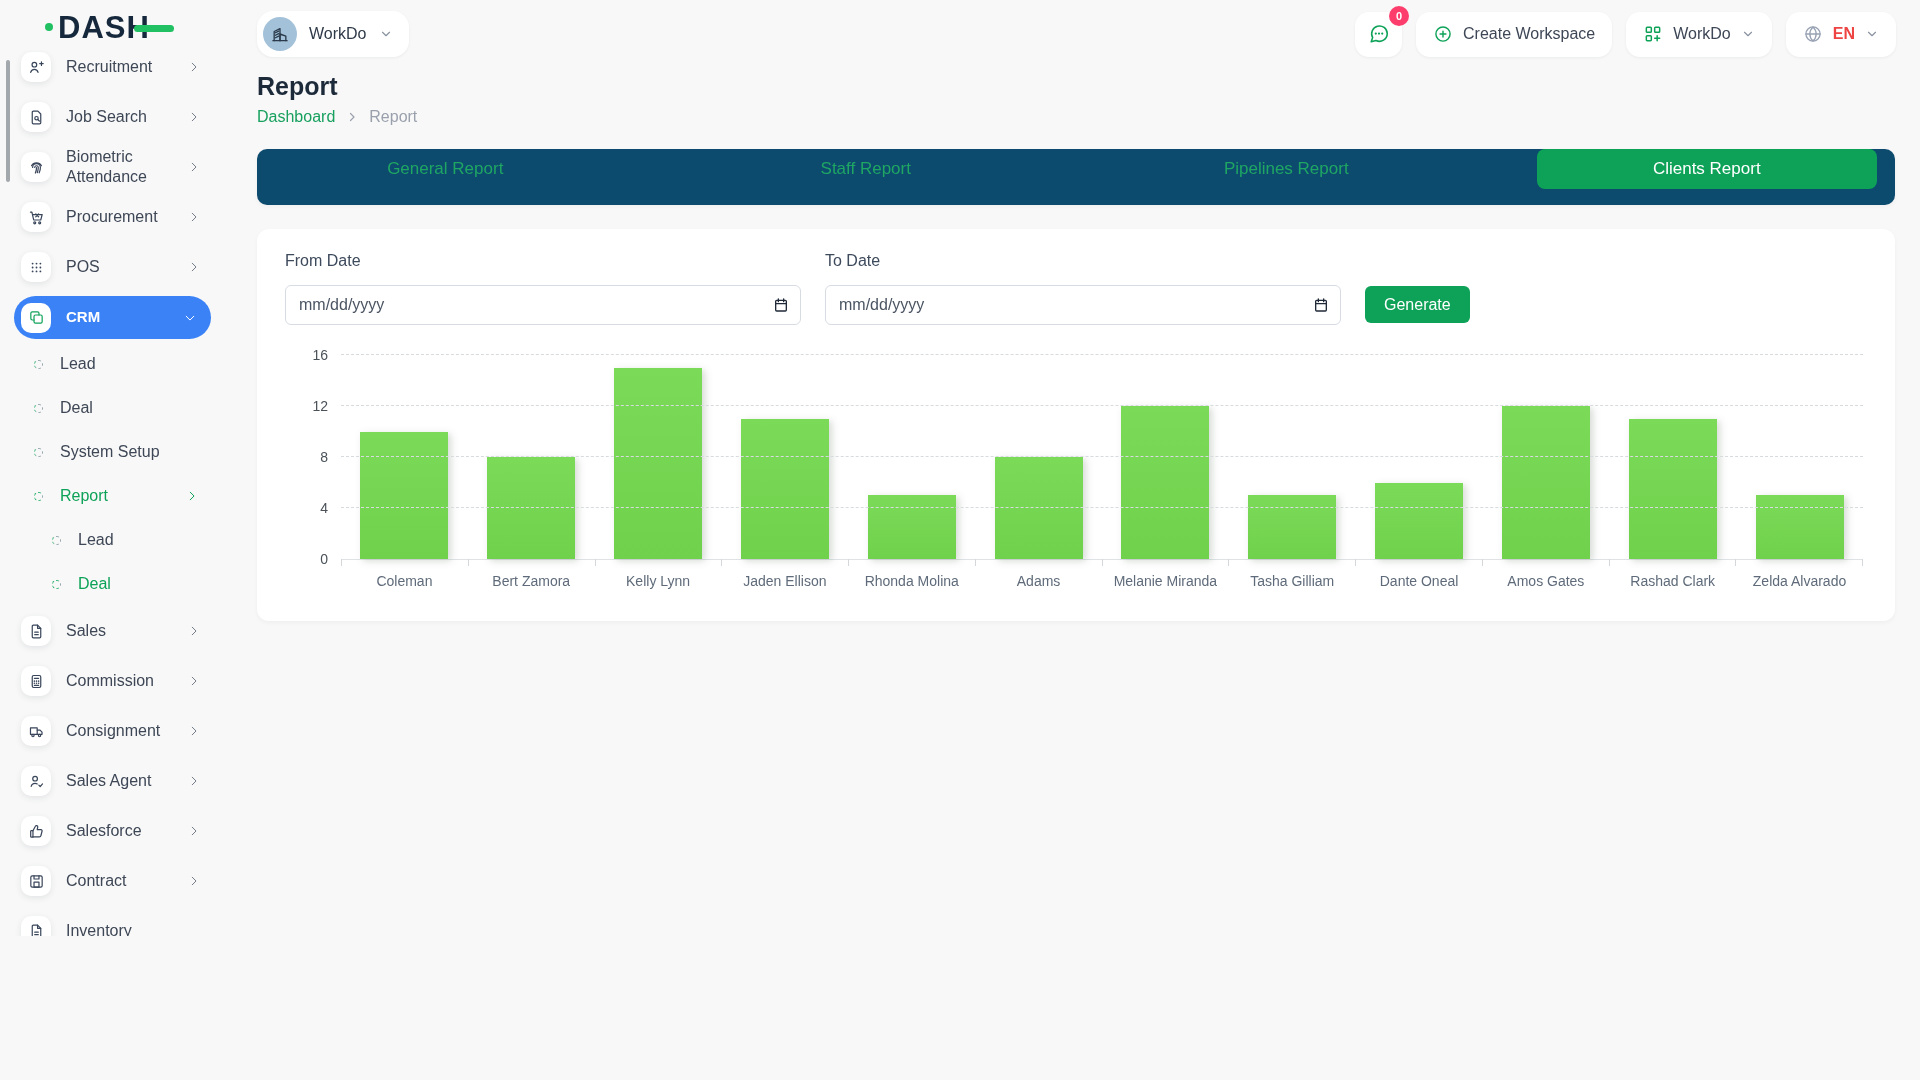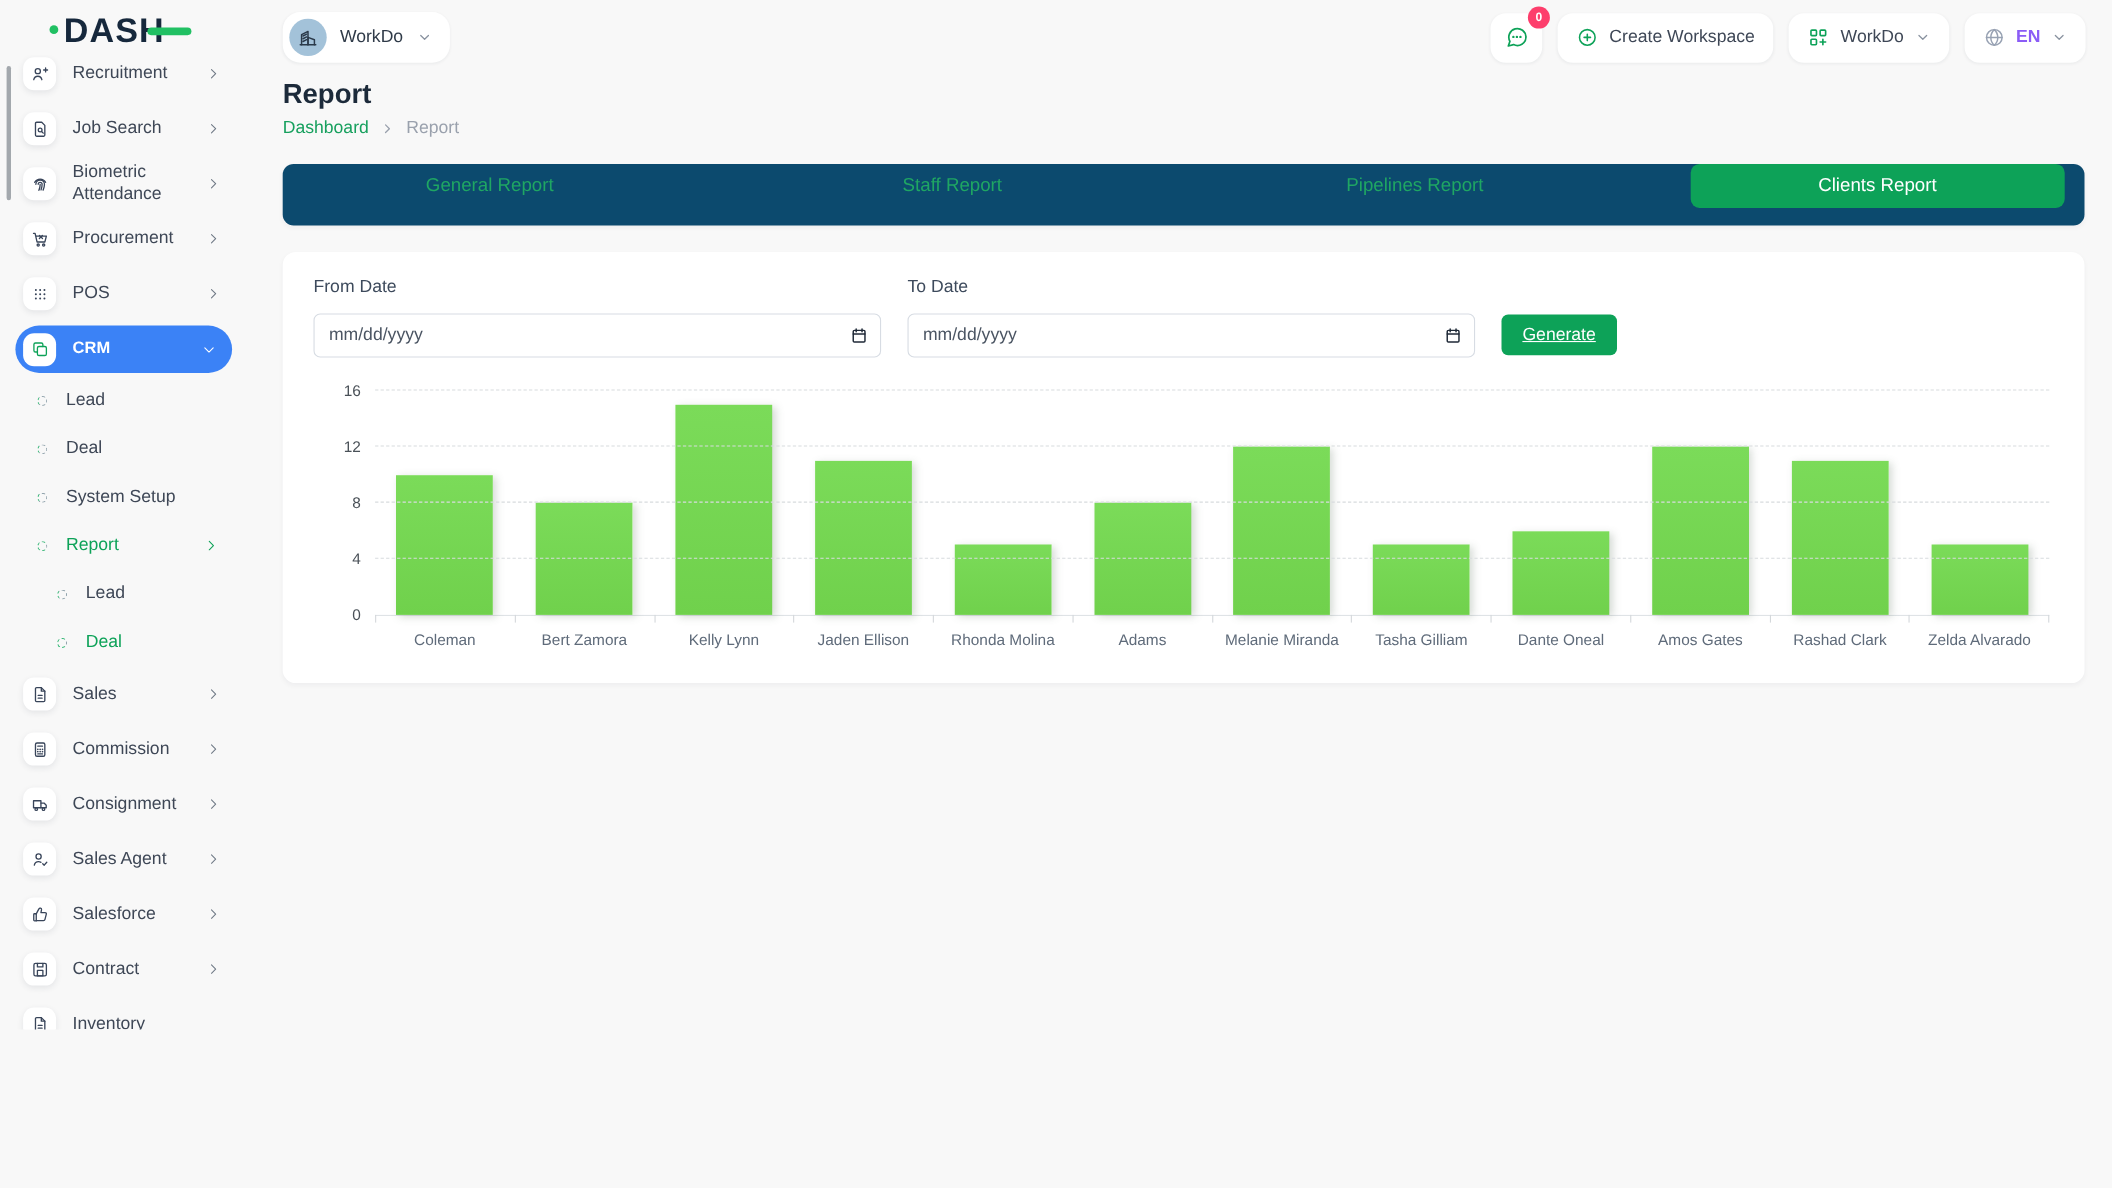--- a/index.html
+++ b/index.html
@@ -51,21 +51,21 @@
   .caret { color:#8a93a0; display:flex; }
   .caret svg { width:14px; height:14px; }
   .top-right { display:flex; gap:14px; align-items:center; }
   .pill { background:#fff; border-radius:14px; height:45px; display:flex; align-items:center; gap:10px; padding:0 17px; box-shadow:0 1px 3px rgba(20,30,50,.06); font-size:16px; color:#3e4756; cursor:pointer;justify-content:flex-end; }
   .pill.iconbtn { width:47px; justify-content:center; padding:0; position:relative; }
   .chat-ic { color:#0da258; display:flex; }
   .chat-ic svg { width:22px; height:22px; }
   .badge { position:absolute; top:-6px; right:-7px; min-width:20px; height:20px; border-radius:10px; background:#fd3e6c; color:#fff; font-size:11px; font-weight:700; display:flex; align-items:center; justify-content:center; padding:0 5px; }
   .g-ic { color:#0da258; display:flex; } .g-ic svg { width:20px; height:20px; }
   .gray-ic { color:#98a2b3; display:flex; } .gray-ic svg { width:20px; height:20px; }
-  .lang-label { color:#8b5cf6; font-weight:600; }
+  .lang-label { color:#ef4444; font-weight:600; }
 
   
   .main { position:absolute; left:227px; top:58px; right:0; bottom:0; padding:0 25px 0 30px; }
   .page-title { font-size:25px; font-weight:700; color:#1c2a3a; margin:14px 0 7px; }
   .breadcrumb { display:flex; align-items:center; gap:11px; font-size:16px; }
   .bc-link { color:#17a05e; cursor:pointer; }
   .bc-sep { color:#9aa1ad; display:flex; } .bc-sep svg { width:12px; height:12px; }
   .bc-cur { color:#9aa1ad; }
 
   .tabs-card { margin-top:23px; background:#0c4a6e; border-radius:10px; height:56px; display:flex; box-shadow:0 2px 5px rgba(20,30,50,.04); padding:0 2px;gap:48px; }
@@ -74,21 +74,21 @@
 
   .filter-card { margin-top:24px; background:#fff; border-radius:12px; padding:23px 28px 32px; box-shadow:0 2px 5px rgba(20,30,50,.04); }
   .filter-row { display:flex; align-items:flex-end; gap:24px; }
   .field { width:516px; }
   .field .flabel { display:block; font-size:16px; color:#3d4a5c; margin-bottom:15px; }
   .input-wrap { position:relative; }
   .input-wrap input { width:100%; height:40px; border:1px solid #d7dce3; border-radius:6px; padding:0 40px 0 13px; font-size:16px; color:#444; font-family:inherit; background:#fff; outline:none; }
   .input-wrap input::placeholder { color:#4b5563; opacity:1; }
   .cal-icon { position:absolute; right:12px; top:50%; transform:translateY(-50%); color:#1f2937; display:flex; }
   .cal-icon svg { width:16px; height:16px; }
-  .btn-generate { height:37px; padding:0 19px; background:#0da258; color:#fff; border:none; border-radius:6px; font-size:16px; font-family:inherit; cursor:pointer; margin-bottom:2px;text-decoration:underline; }
+  .btn-generate { height:37px; padding:0 19px; background:#0da258; color:#fff; border:none; border-radius:6px; font-size:16px; font-family:inherit; cursor:pointer; margin-bottom:2px; }
 
   
   .chart { margin-top:30px; position:relative; }
   .plot { position:relative; margin-left:56px; margin-right:4px; height:205px; border-bottom:1px solid #dfe3e6; }
   .gridline { position:absolute; left:0; right:0; height:0; border-top:1px dashed #d8dbde; }
   .ytick { position:absolute; right:calc(100% + 13px); transform:translateY(50%); font-size:14px; color:#4a5158; }
   .bars { position:absolute; left:0; right:0; top:0; bottom:0; display:flex; align-items:flex-end; }
   .slot { flex:1; display:flex; justify-content:center; align-items:flex-end; height:100%; }
   .bar { width:88px; background:linear-gradient(180deg,#7bdb59 0%, #70d14c 100%); box-shadow:3px 2px 7px rgba(90,110,90,.25); }
   .xticks { position:absolute; top:100%; left:0; right:0; height:7px; display:flex; }

